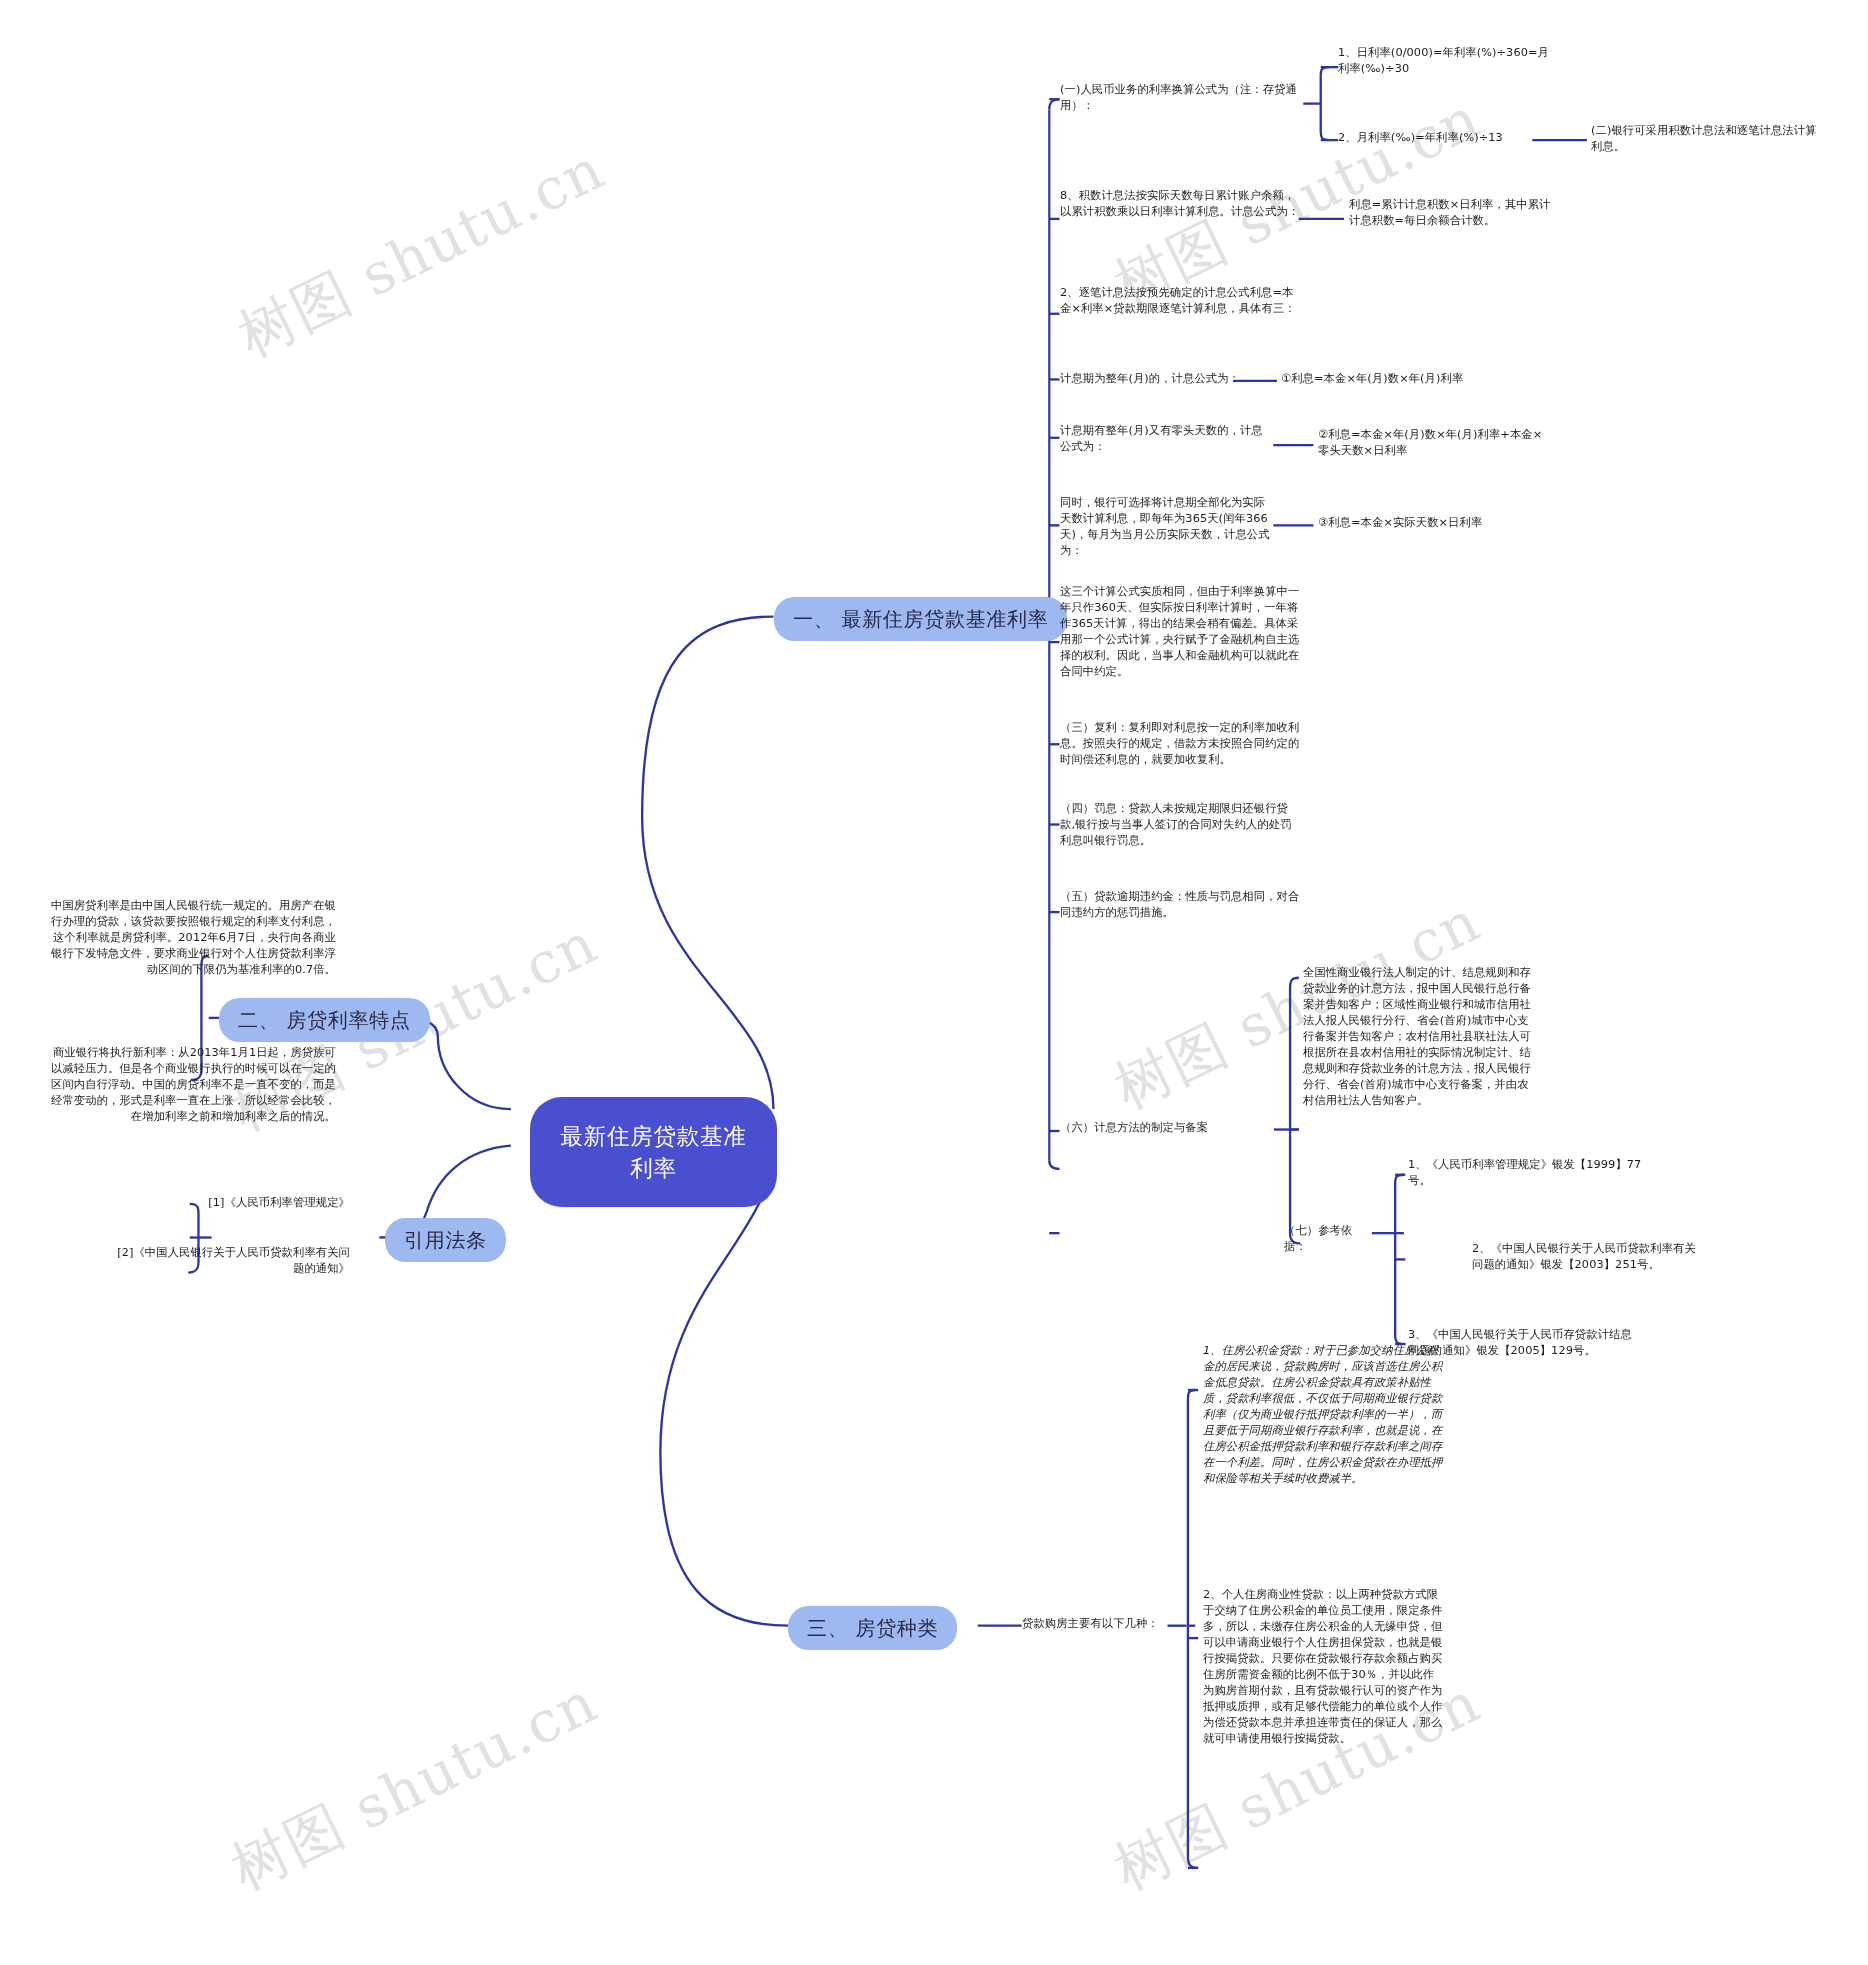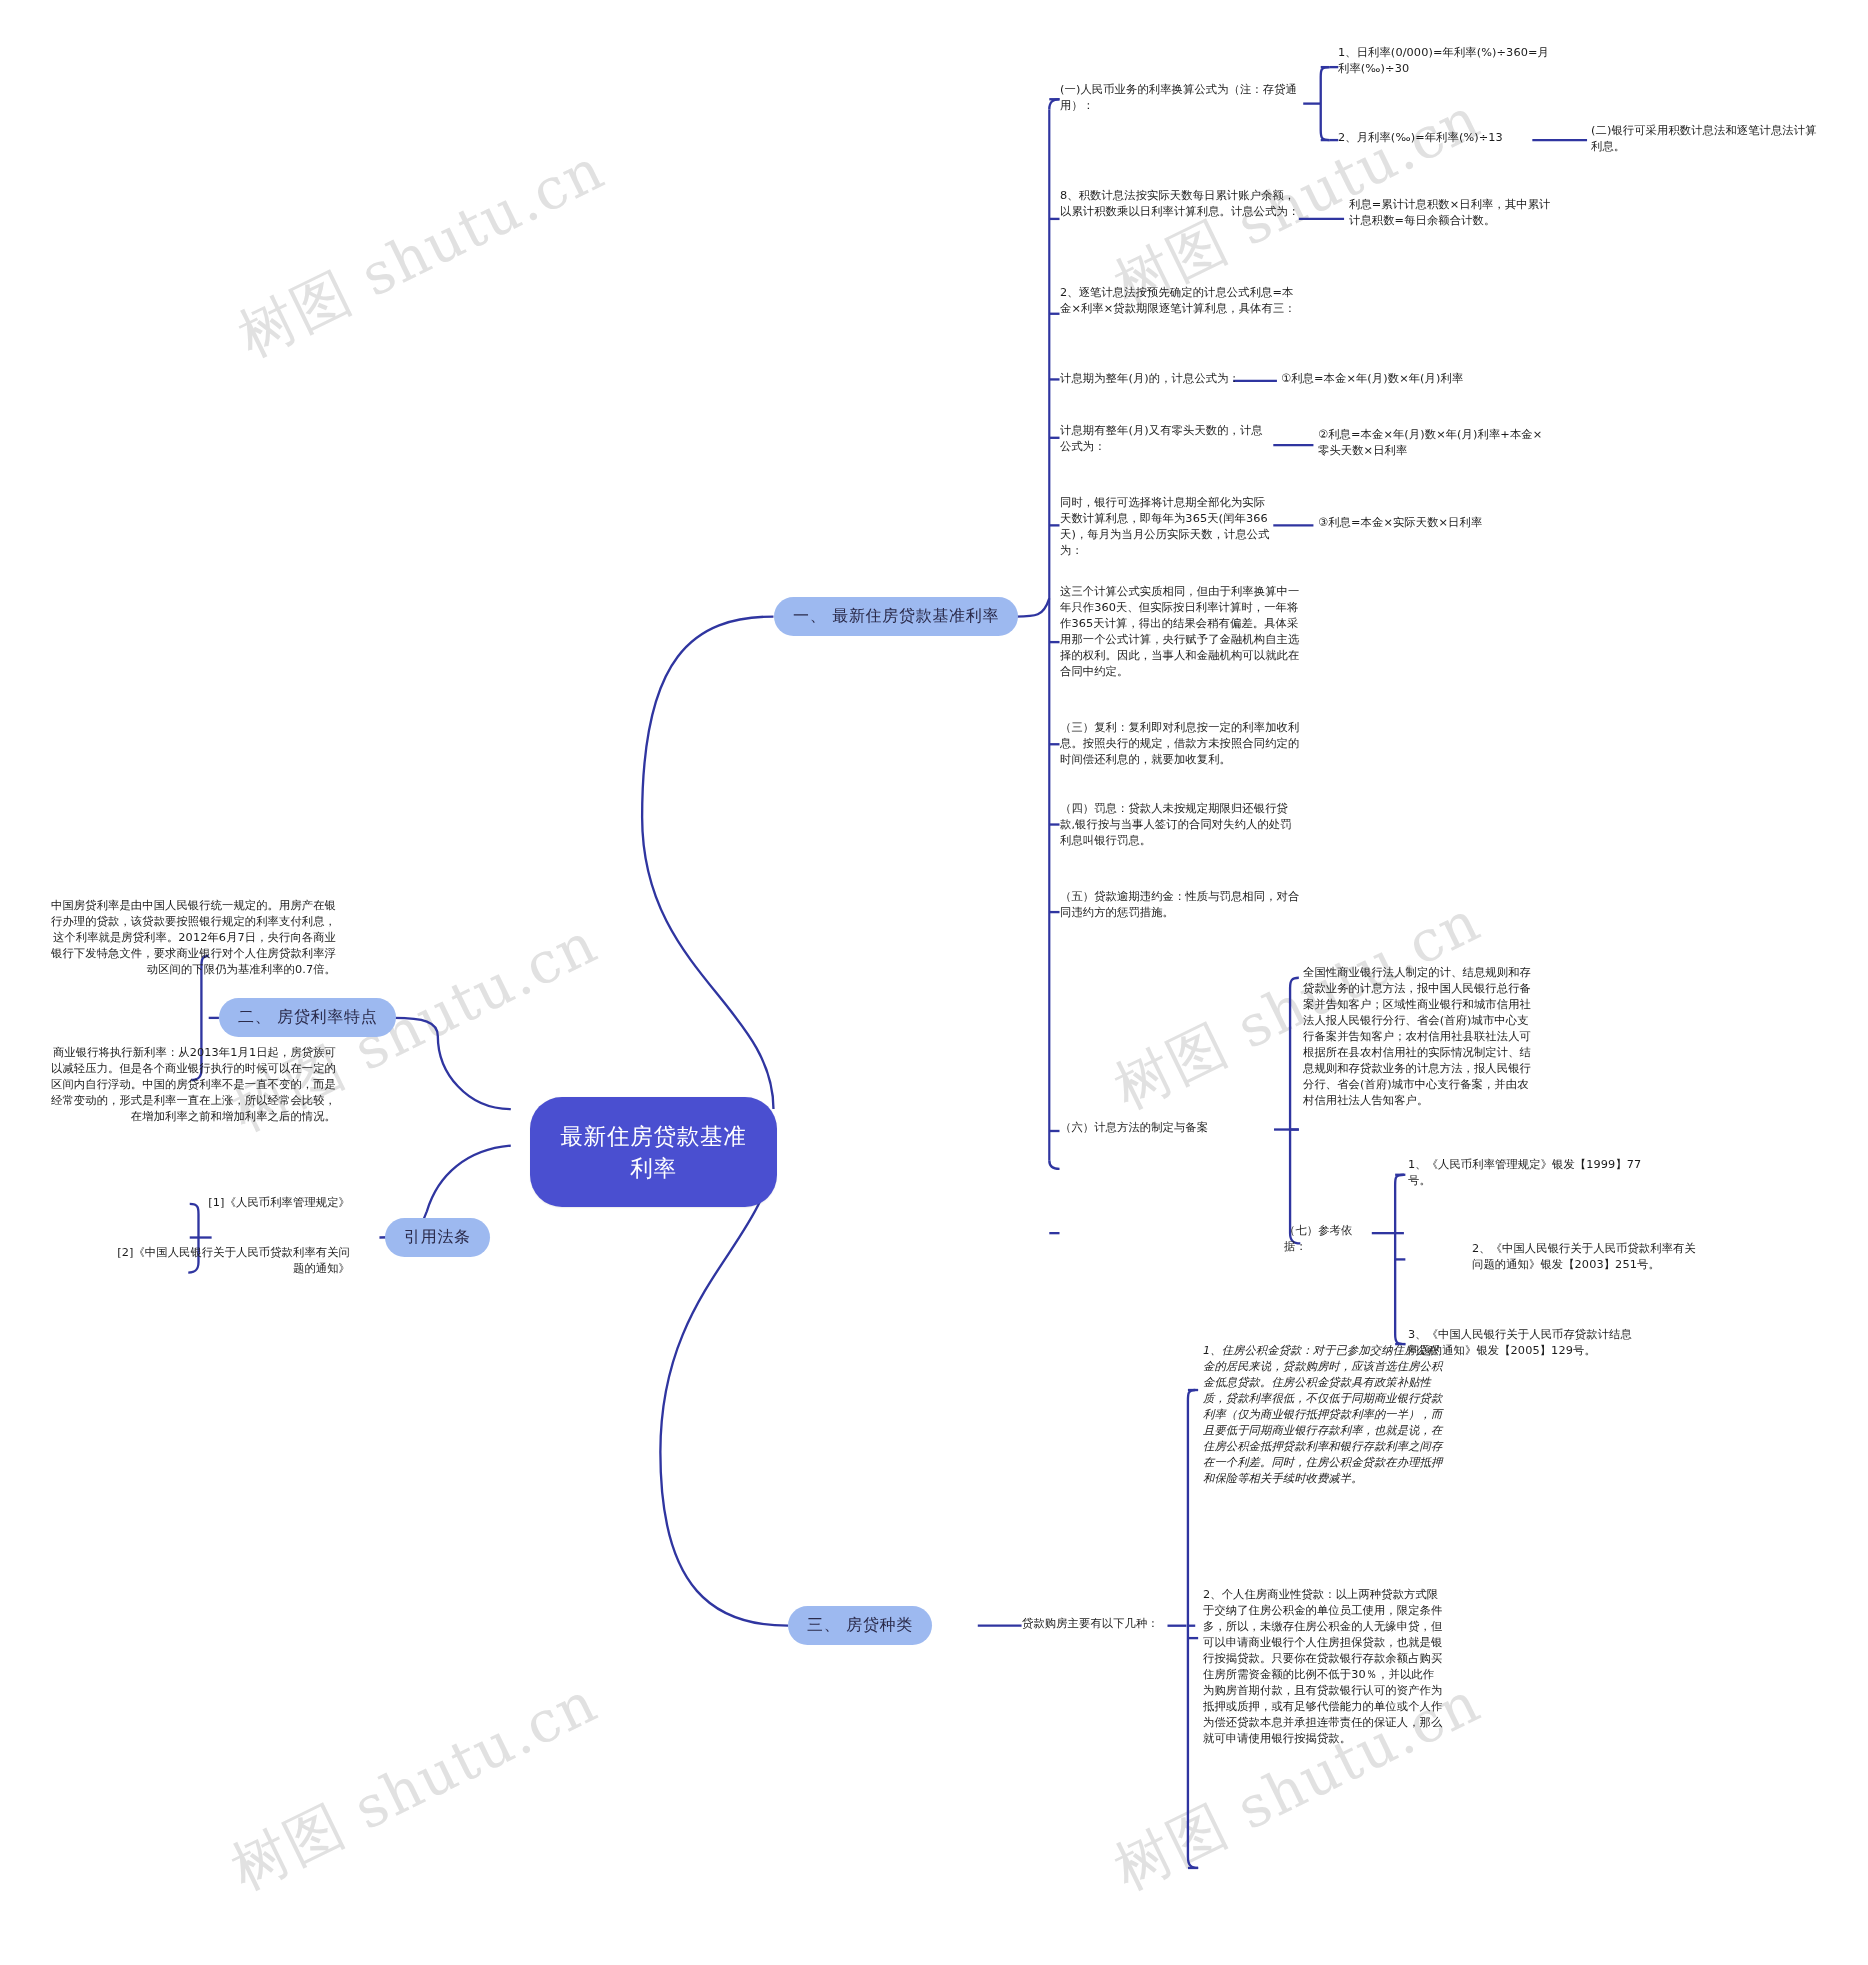--- a/index.html
+++ b/index.html
@@ -48,21 +48,21 @@
     font-size:22.6px;
     padding:23px 25px;
     text-align:center;
     letter-spacing:0.7px;
     box-shadow:0 0.7px 1.5px rgba(0,0,0,.08);
   }
   .branch{
     background:#9db9f0;
     color:#2a2a4a;
     border-radius:20.4px;
-    font-size:16px;
+    font-size:20px;
     padding:8px 19px;
     text-align:center;
     white-space:nowrap;
     letter-spacing:0.7px;
   }
   .leaf{
     font-size:11.3px;
     color:#1b1b1b;
     letter-spacing:0.1px;
   }

